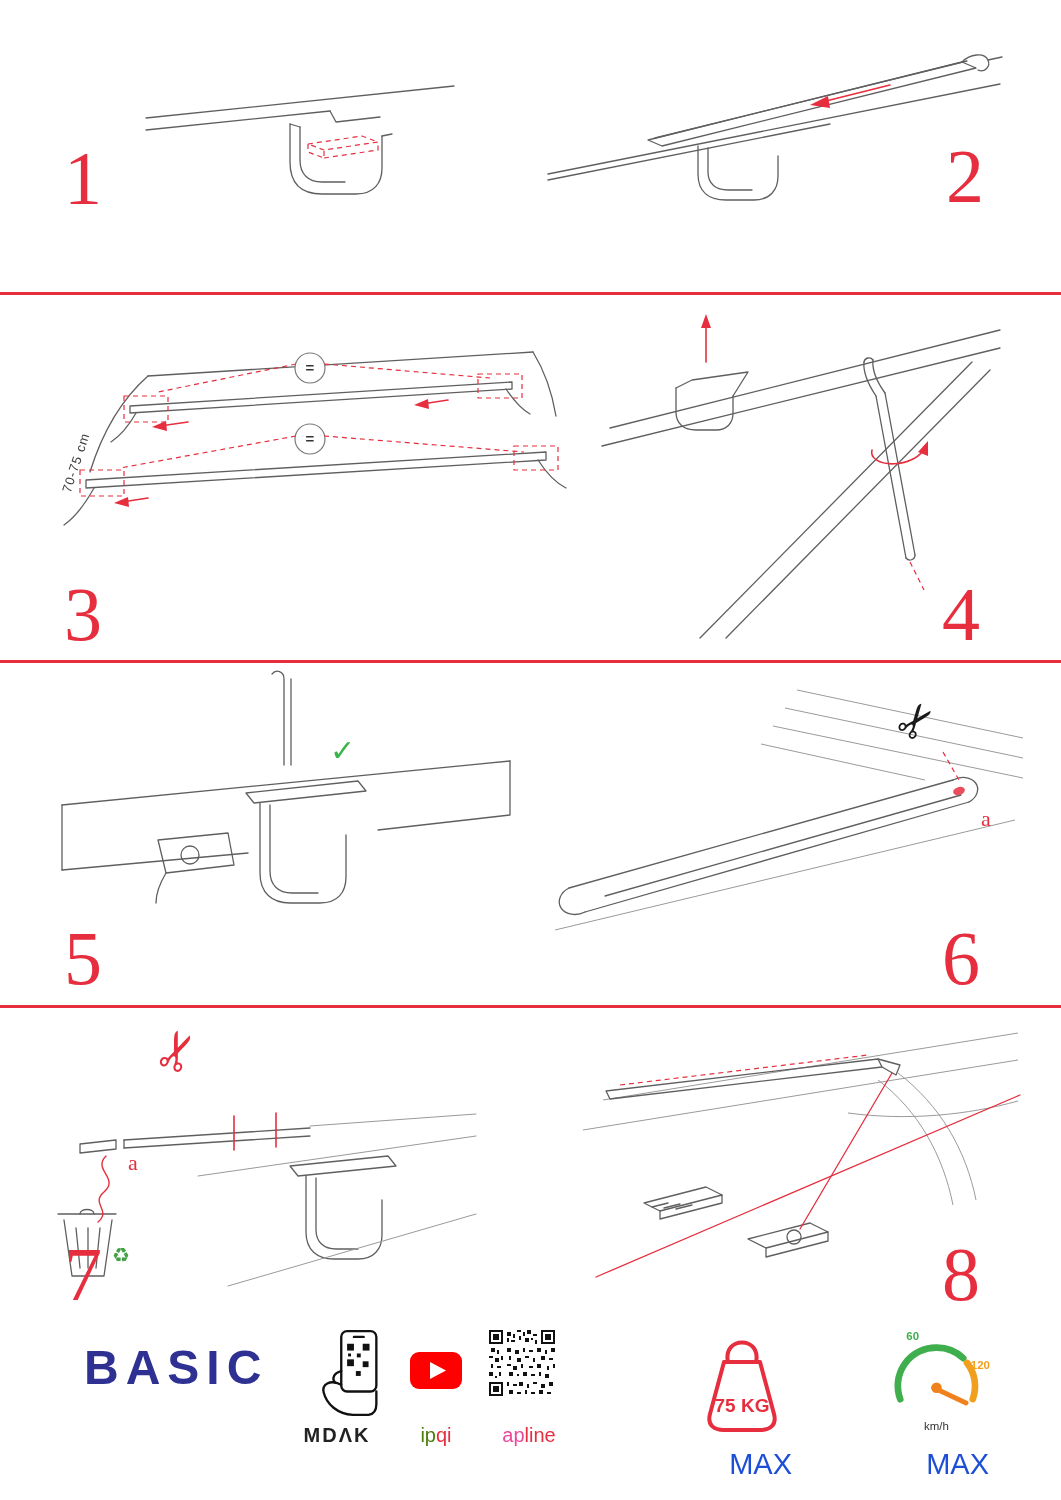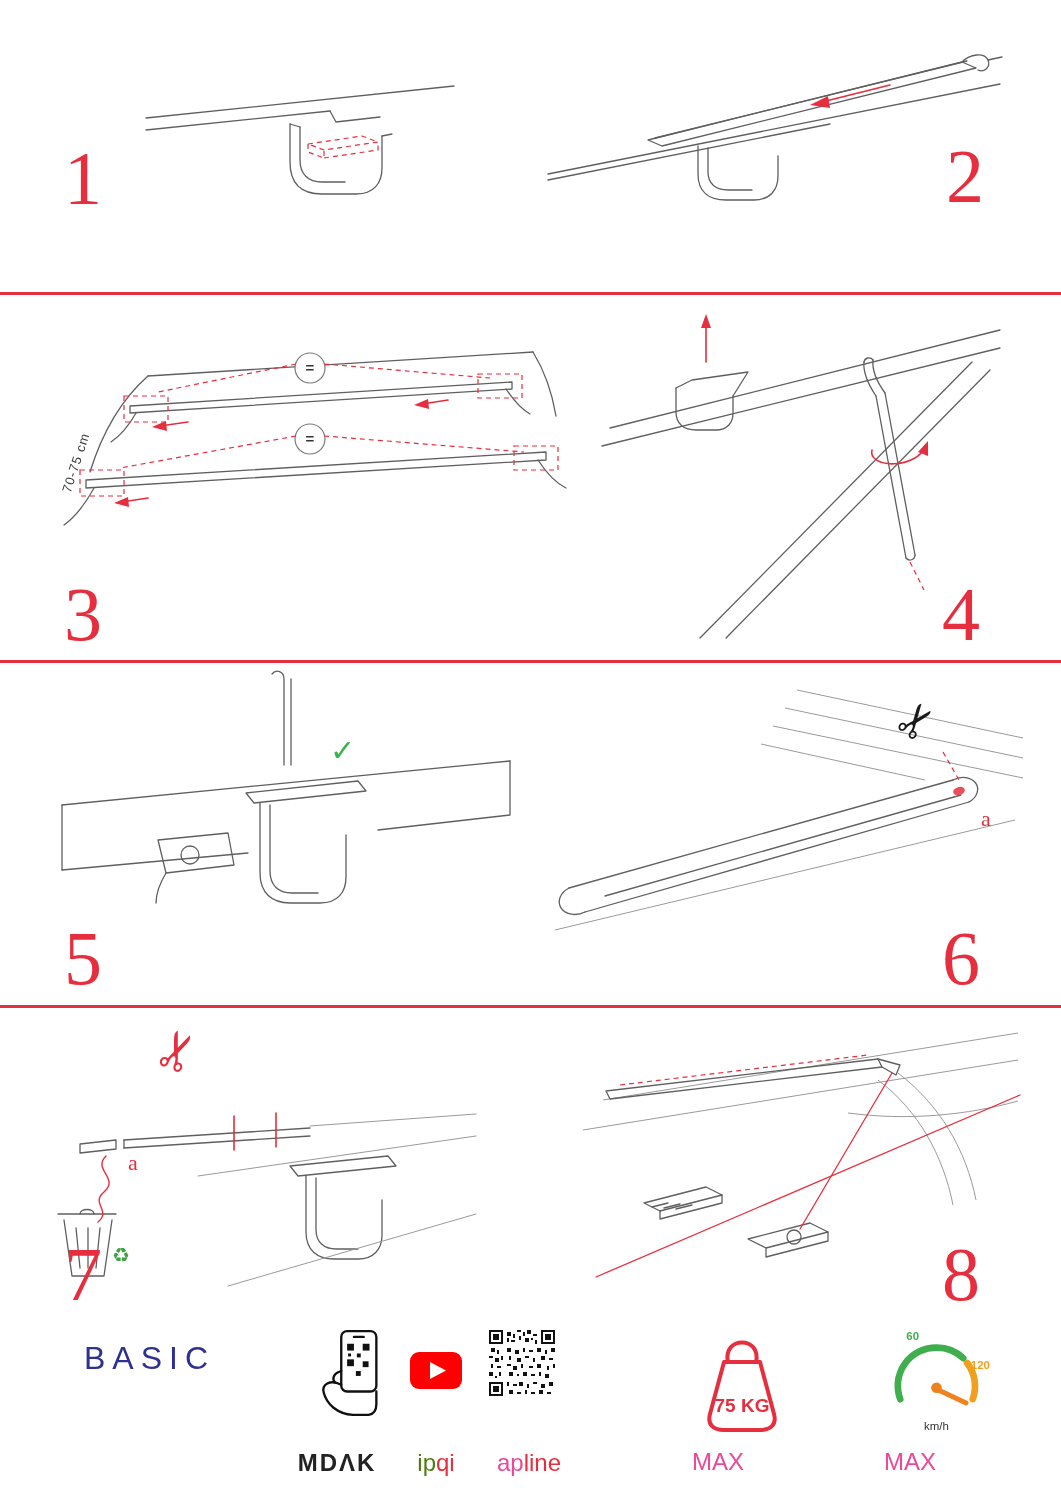--- a/index.html
+++ b/index.html
@@ -27,33 +27,33 @@
   svg text{stroke:none;font-family:"Liberation Sans",sans-serif;}
   .badge text{font-size:15px;font-weight:bold;fill:#333;text-anchor:middle;}
   .dim{font-size:13px;fill:#3c3c3c;text-anchor:middle;letter-spacing:1px;}
   .check{font-size:30px;fill:#3bb54a;}
   .scissors{font-size:46px;fill:#1a1a1a;}
   .scissors.redfill{font-size:52px;fill:var(--accent);}
   .label-a{font-size:22px;fill:var(--accent);font-family:"Liberation Serif",serif;}
   .recycle{font-size:20px;fill:#43a047;}
   .squiggle{stroke:var(--accent);stroke-width:1.4;fill:none;stroke-linecap:round;}
   
-  .brand{position:absolute;left:84px;top:1340px;font-size:32px;font-weight:400;
+  .brand{position:absolute;left:84px;top:1340px;font-size:48px;font-weight:700;
          letter-spacing:7px;color:var(--brand-blue);}
   .wordmark{position:absolute;left:70px;top:1420px;font-size:29px;font-weight:bold;color:var(--ink);}
   .wordmark .red{color:var(--accent);}
-  .partner{position:absolute;font-size:24px;color:#222;margin-top:25px;}
+  .partner{position:absolute;font-size:20px;color:#222;}
   .mdak{left:294px;top:1424px;width:86px;text-align:center;font-weight:bold;letter-spacing:2px;}
   .ipqi{left:408px;top:1424px;width:56px;text-align:center;}
   .ipqi .gray{color:#4d7c0f;}
   .ipqi .red{color:var(--accent);text-align:right;}
   .apline{left:486px;top:1424px;width:86px;text-align:center;}
   .apline .dark{color:#ec4899;}
   .apline .red{color:var(--accent);}
-  .maxlabel{position:absolute;font-size:24px;font-weight:500;color:#ec4899;text-align:left;}
+  .maxlabel{position:absolute;font-size:29px;font-weight:500;color:#1d4ed8;text-align:right;}
   .wt-text{font-size:19px;font-weight:bold;fill:var(--accent);text-anchor:middle;}
   .gauge-low{font-size:12px;font-weight:bold;fill:#3fae4c;text-anchor:middle;}
   .gauge-high{font-size:12px;font-weight:bold;fill:#f0a01e;text-anchor:middle;}
   .gauge-unit{font-size:12px;font-weight:500;fill:#333;text-anchor:middle;}
 </style>
 </head>
 <body>
 
 <div class="page">
 

